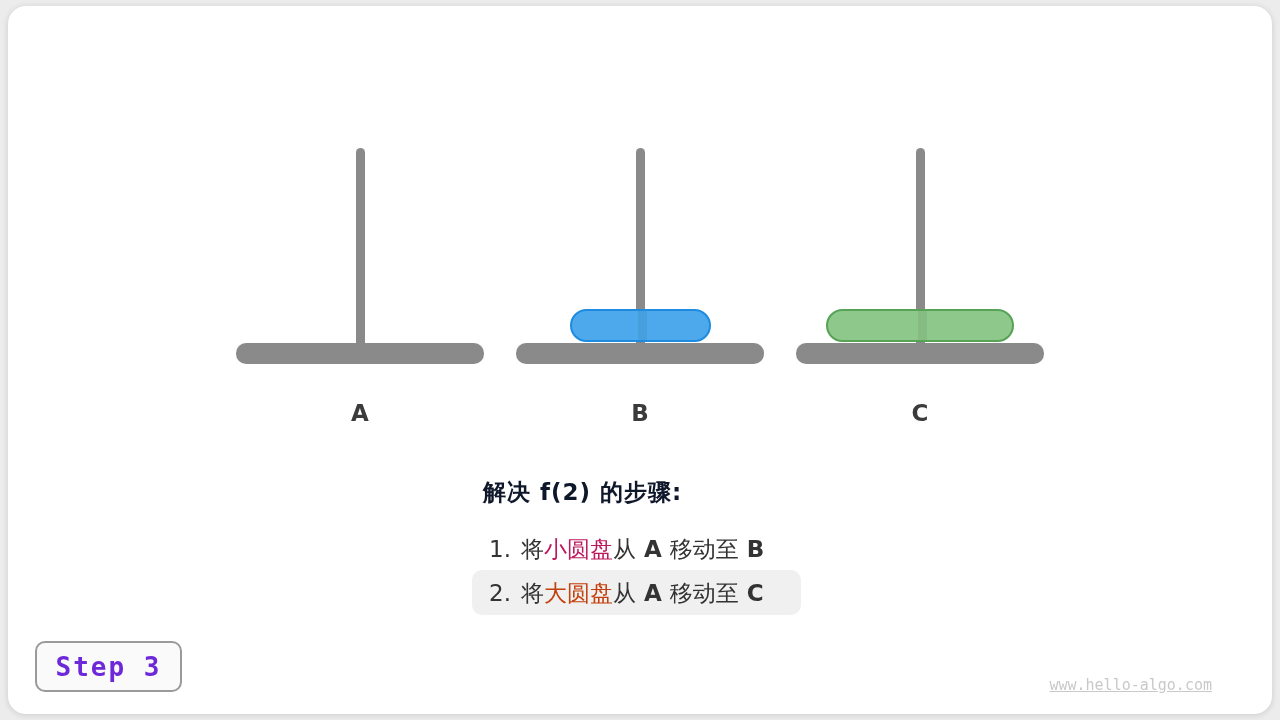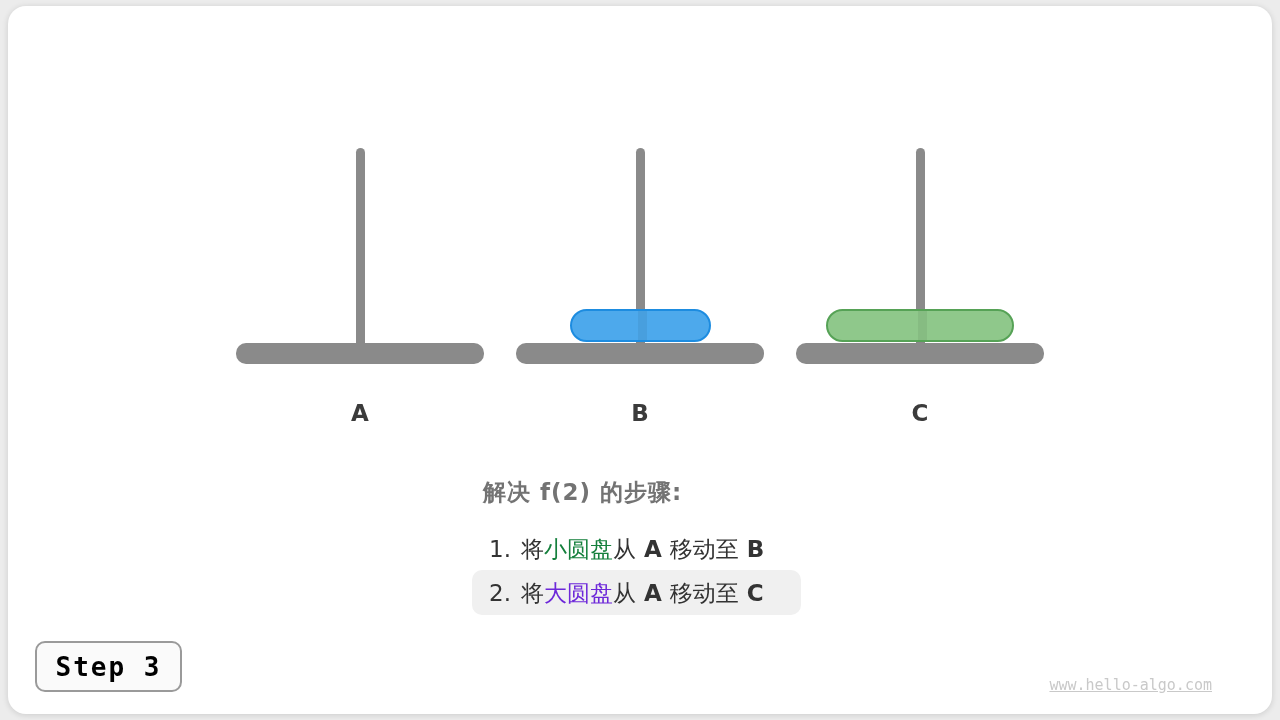--- a/index.html
+++ b/index.html
@@ -133,29 +133,29 @@
 
   <div class="peg" id="peg-c">
     <div class="pole" style="background-color: rgb(138, 138, 138);"></div>
     <div class="disk disk-large" style="background-color: rgb(143, 200, 139); border-color: rgb(86, 162, 86);">
       <div class="pole-shade"></div>
     </div>
     <div class="base" style="background-color: rgb(138, 138, 138);"></div>
     <div class="peg-label" style="color: rgb(59, 59, 59);">C</div>
   </div>
 
-  <div class="steps-title" style="color: #737373;">解决 f(2) 的步骤:</div>
+  <div class="steps-title" style="color: #0f172a;">解决 f(2) 的步骤:</div>
 
   <div class="step-line" id="step-line-1" style="color: rgb(51, 51, 51);">
-    <span class="step-num">1.</span><span>将</span><span style="color: #15803d;">小圆盘</span><span>从</span><span class="peg-ref">A</span><span>移动至</span><span class="peg-ref">B</span>
+    <span class="step-num">1.</span><span>将</span><span style="color: #be185d;">小圆盘</span><span>从</span><span class="peg-ref">A</span><span>移动至</span><span class="peg-ref">B</span>
   </div>
 
   <div class="step-highlight" style="background-color: rgb(240, 240, 240);"></div>
 
   <div class="step-line" id="step-line-2" style="color: rgb(51, 51, 51);">
-    <span class="step-num">2.</span><span>将</span><span style="color: #6d28d9;">大圆盘</span><span>从</span><span class="peg-ref">A</span><span>移动至</span><span class="peg-ref">C</span>
+    <span class="step-num">2.</span><span>将</span><span style="color: #c2410c;">大圆盘</span><span>从</span><span class="peg-ref">A</span><span>移动至</span><span class="peg-ref">C</span>
   </div>
 
-  <div class="step-badge" style="border-color: rgb(154, 154, 154); background-color: rgb(250, 250, 250); color: #000000;">Step 3</div>
+  <div class="step-badge" style="border-color: rgb(154, 154, 154); background-color: rgb(250, 250, 250); color: #6d28d9;">Step 3</div>
 
   <div class="watermark" style="color: rgb(201, 201, 201);">www.hello-algo.com</div>
 
 </div>
 
 </body></html>

